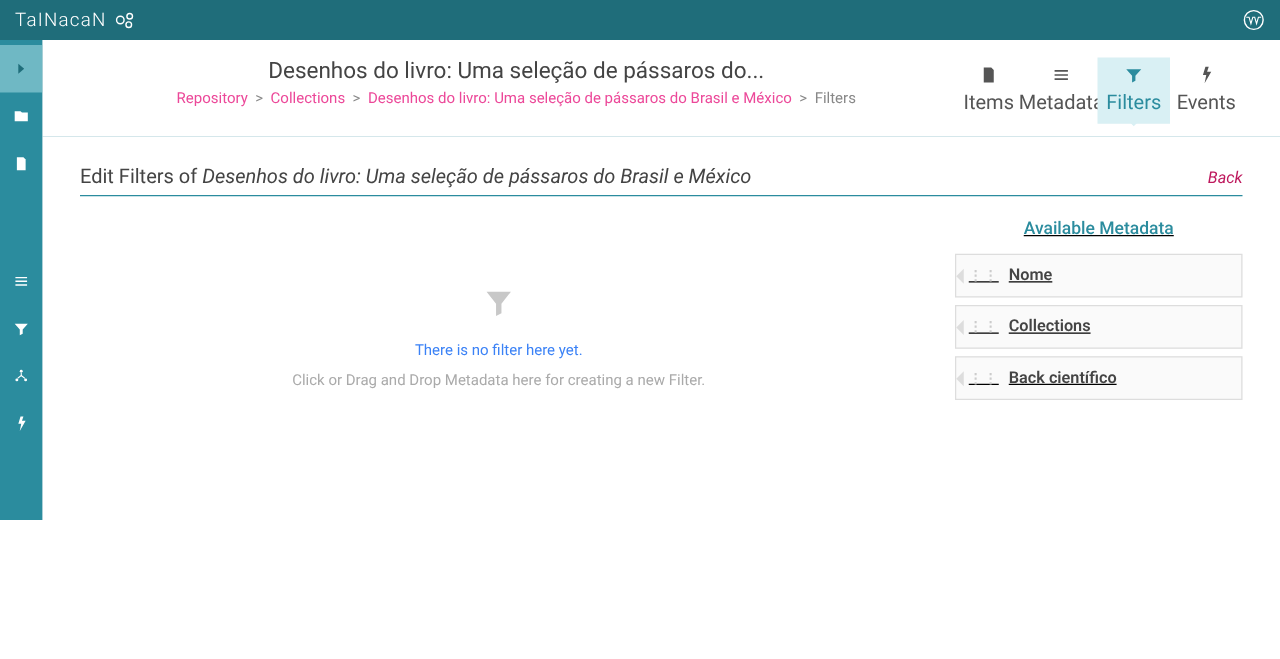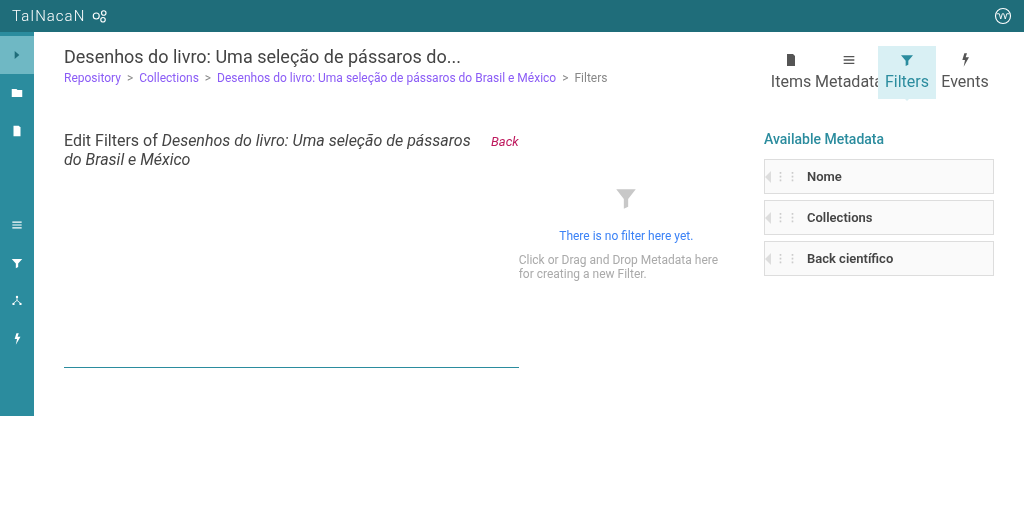--- a/index.html
+++ b/index.html
@@ -3,60 +3,60 @@
 <meta charset="utf-8">
 <style>
 * { margin:0; padding:0; box-sizing:border-box; font-family:-apple-system,BlinkMacSystemFont,"Segoe UI",Roboto,sans-serif; }
 body { width:1024px; height:527px; overflow:hidden; background:#fff; }
 
 .topbar { height:32px; background:#1f6d7a; display:flex; align-items:center; padding:0 12px; color:#fff; }
 .brand { font-size:15px; letter-spacing:1px; font-weight:300; display:flex; align-items:center; gap:6px;justify-content:center; }
 .brand-logo { width:18px; height:18px; }
 .wp-icon { margin-left:auto; width:18px; height:18px; }
 
-.layout { display:flex; height:384px; }
+.layout { display:flex; height:384px;text-align:center; }
 
 .sidebar { width:34px; background:#2b8c9e; display:flex; flex-direction:column; padding-top:4px; }
 .side-item { height:38px; display:flex; align-items:center; justify-content:center; cursor:pointer; }
 .side-item.active { background:#6fb8c4; }
 .side-gap { height:56px; }
 .side-item svg { width:14px; height:14px; fill:#fff; }
 .side-item.active svg { fill:#1f6d7a; }
 
 .main { flex:1; background:#1f7e90; padding:0; display:flex; flex-direction:column; }
 
 .header-card { background:#fff; margin:0; padding:14px 30px 10px 30px; display:flex; align-items:flex-start; position:relative; }
 .header-left { flex:1; min-width:0; }
 .page-title { font-size:18px; color:#444; font-weight:400; margin-bottom:4px; white-space:nowrap; overflow:hidden; text-overflow:ellipsis; }
 .breadcrumb { font-size:12px; color:#2b8c9e; }
 .breadcrumb .sep { color:#888; margin:0 3px; }
-.breadcrumb .bc-link { color:#8b5cf6; }
+.breadcrumb .bc-link { color:#ec4899; }
 .breadcrumb .bc-current { color:#888; }
 
 .tabs { display:flex; gap:0; margin-left:auto; }
 .tab { width:58px; display:flex; flex-direction:column; align-items:center; gap:4px; font-size:16px; color:#555; cursor:pointer; padding:6px 2px 8px 2px; position:relative; }
 .tab svg { width:16px; height:16px; fill:#555; }
 .tab.active { background:#d9f0f4; color:#2b8c9e; }
 .tab.active svg { fill:#2b8c9e; }
 .tab.active::after { content:""; position:absolute; bottom:-8px; left:50%; transform:translateX(-50%); border:6px solid transparent; border-top-color:#d9f0f4; }
 
-.content-card { background:#fff; margin-top:0; flex:1; padding:22px 30px 30px 30px; display:flex; }
+.content-card { background:#fff; margin-top:0; flex:1; padding:22px 30px 30px 30px; display:flex; flex-direction:column; }
 .section-header { display:flex; align-items:baseline; border-bottom:1px solid #2b8c9e; padding-bottom:6px; margin-bottom:18px; }
 .section-title { font-size:16px; color:#444; font-weight:400; }
 .section-title em { font-style:italic; }
 .back-link { margin-left:auto; font-size:13px; color:#be185d; cursor:pointer;font-style:italic; }
 
 .body-row { display:flex; gap:30px; }
 
 .dropzone { flex:1; display:flex; flex-direction:column; align-items:center; padding-top:54px; color:#bbb; }
 .funnel { width:26px; height:26px; margin-bottom:18px; }
 .dz-line1 { font-size:12px; color:#3b82f6; margin-bottom:10px; }
 .dz-line2 { font-size:12px; color:#aaa; }
 
-.meta-panel { width:230px; }
+.meta-panel { width:230px;text-decoration:underline; }
 .meta-title { font-size:14px; color:#2b8c9e; font-weight:500; margin-bottom:12px; }
 .meta-item { border:1px solid #ddd; background:#fafafa; padding:9px 10px; margin-bottom:6px; font-size:13px; font-weight:600; color:#444; display:flex; align-items:center; gap:8px; cursor:grab; position:relative; }
 .meta-item::before { content:""; position:absolute; left:-6px; top:50%; transform:translateY(-50%); border:6px solid transparent; border-right-color:#ddd; }
 .grip { color:#ccc; letter-spacing:1px; font-size:11px; }
 </style>
 </head>
 <body>
 
 <div class="topbar">
   <div class="brand">

